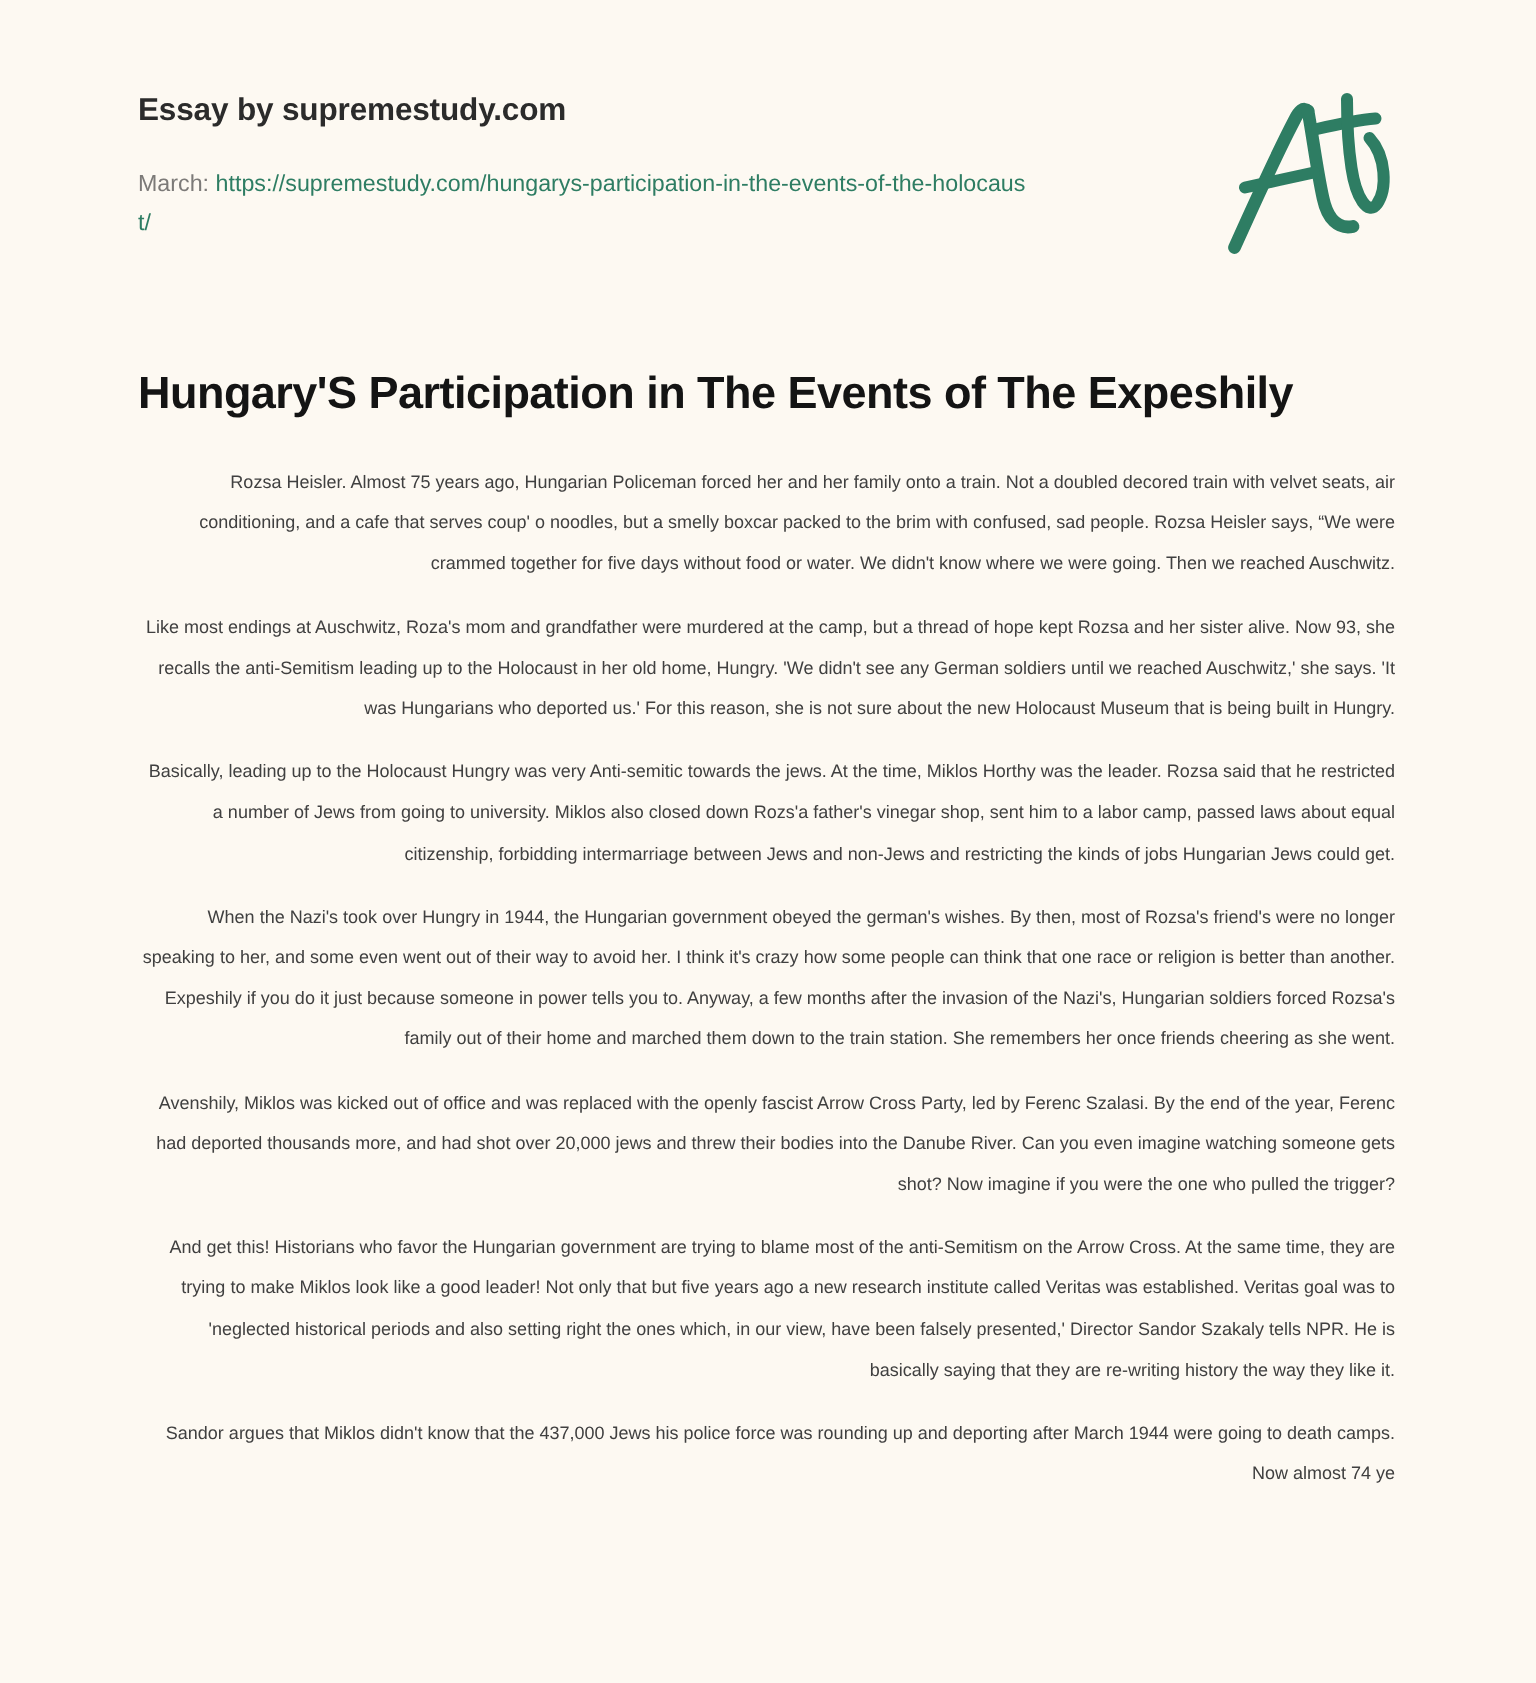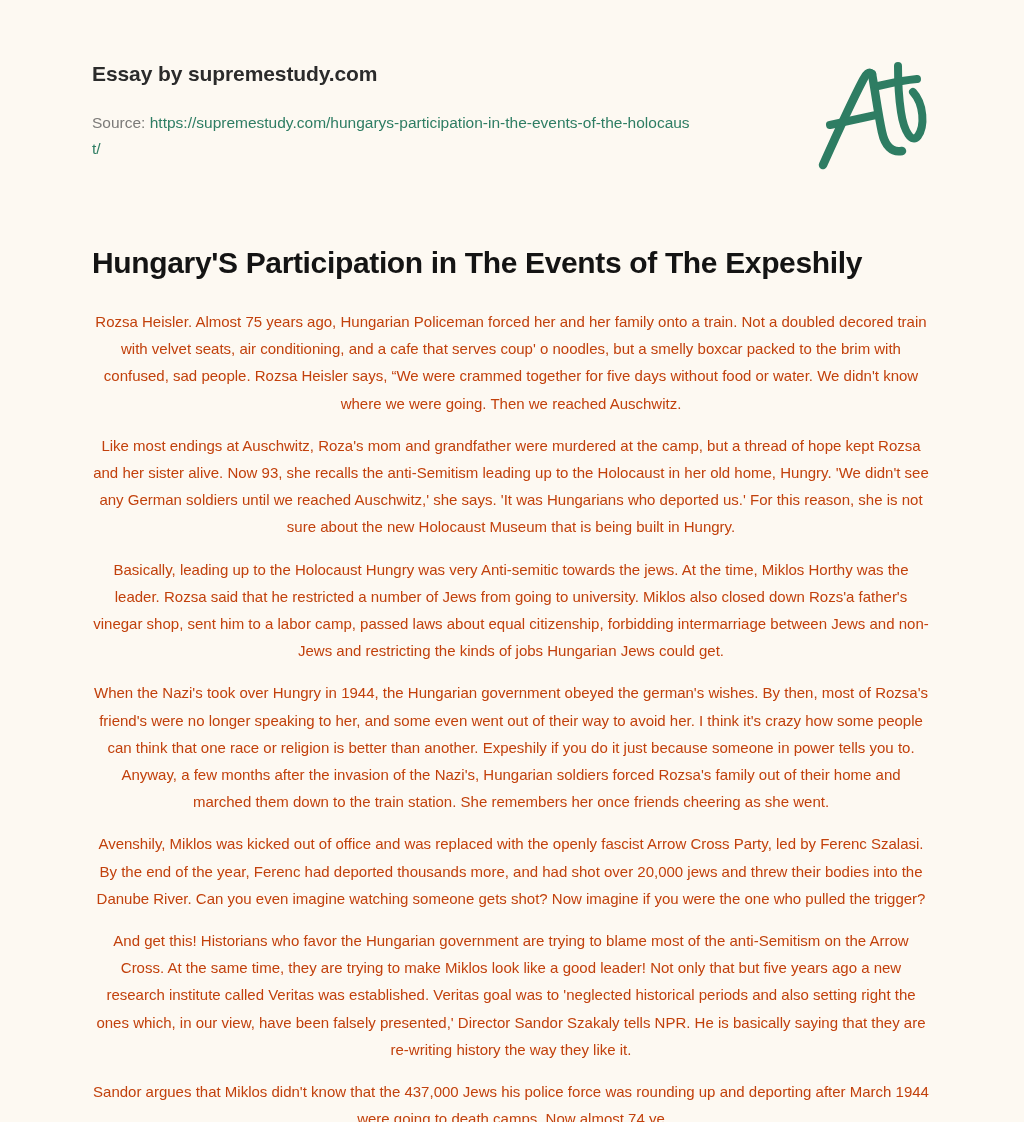--- a/index.html
+++ b/index.html
@@ -84,40 +84,40 @@
     line-height: 38px;
     font-weight: bold;
     color: #141414;
     letter-spacing: -0.35px;
   }
   .body-copy {
     margin-top: 26px;
   }
   .body-copy p {
     margin: 0 0 15px 0;
-    font-size: 15px;
+    font-size: 12px;
     line-height: 27.2px;
-    color: #c2410c;
-    text-align: center;
+    color: #404040;
+    text-align: right;
   }
   .body-copy p:last-child {
     margin-bottom: 0;
   }
 </style>
 </head>
 <body>
 
 <div class="page">
 
   <div class="header">
 
     <div class="brand-line">Essay by supremestudy.com</div>
 
     <div class="source-line">
-      <span class="source-label">Source:</span>
+      <span class="source-label">March:</span>
       <a class="source-url" href="#">https://supremestudy.com/hungarys-participation-in-the-events-of-the-holocaust/</a>
     </div>
 
     <div class="logo">
       <svg viewBox="0 0 130 125" xmlns="http://www.w3.org/2000/svg">
         <g fill="none" stroke="#2e7d63" stroke-linecap="round" stroke-linejoin="round">
 
           <path d="M11 113 C 24 84, 40 49, 51 28 C 54 22, 57 19, 60 22" stroke-width="8.5"></path>
 
           <path d="M60 22 C 63 38, 66 62, 70 80 C 73 94, 80 101, 90 99" stroke-width="8.5"></path>

